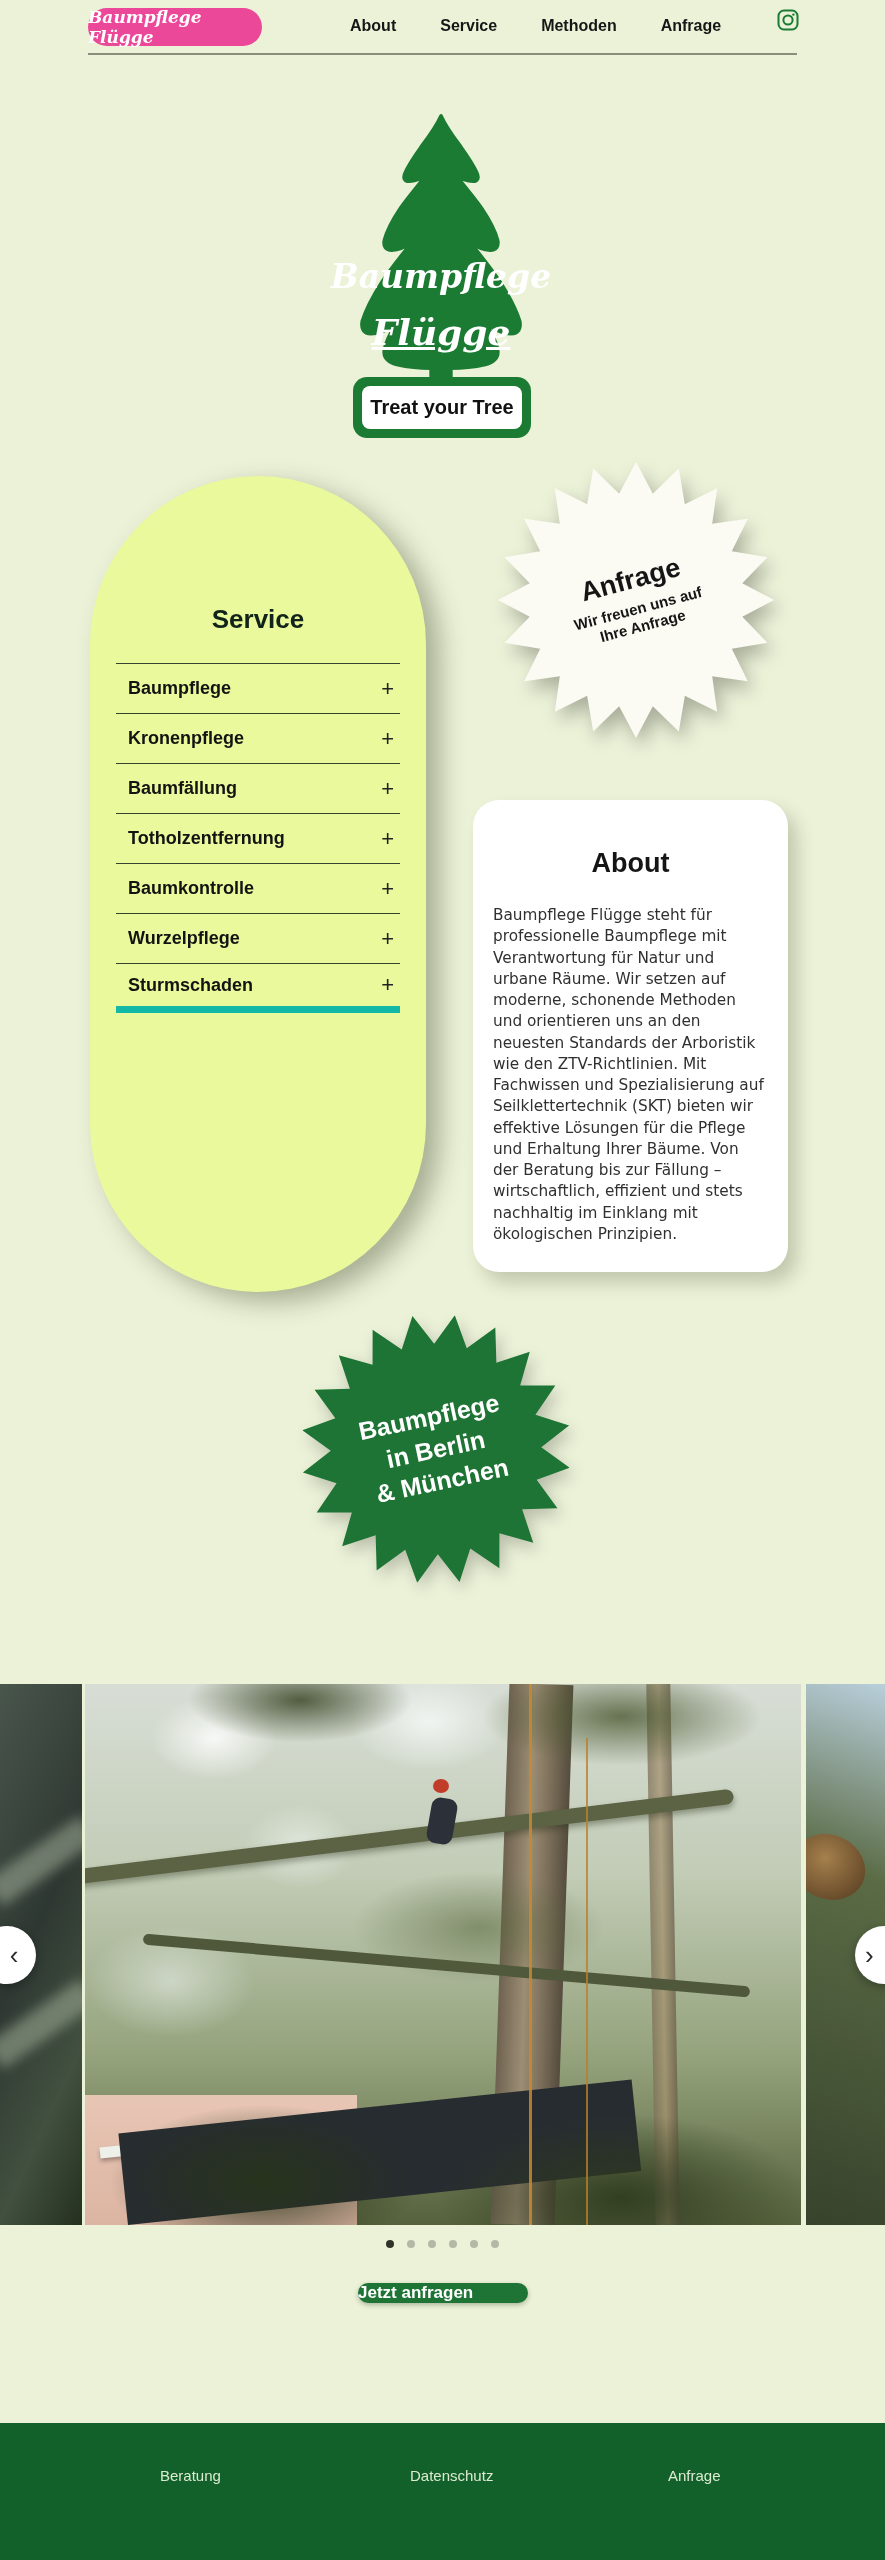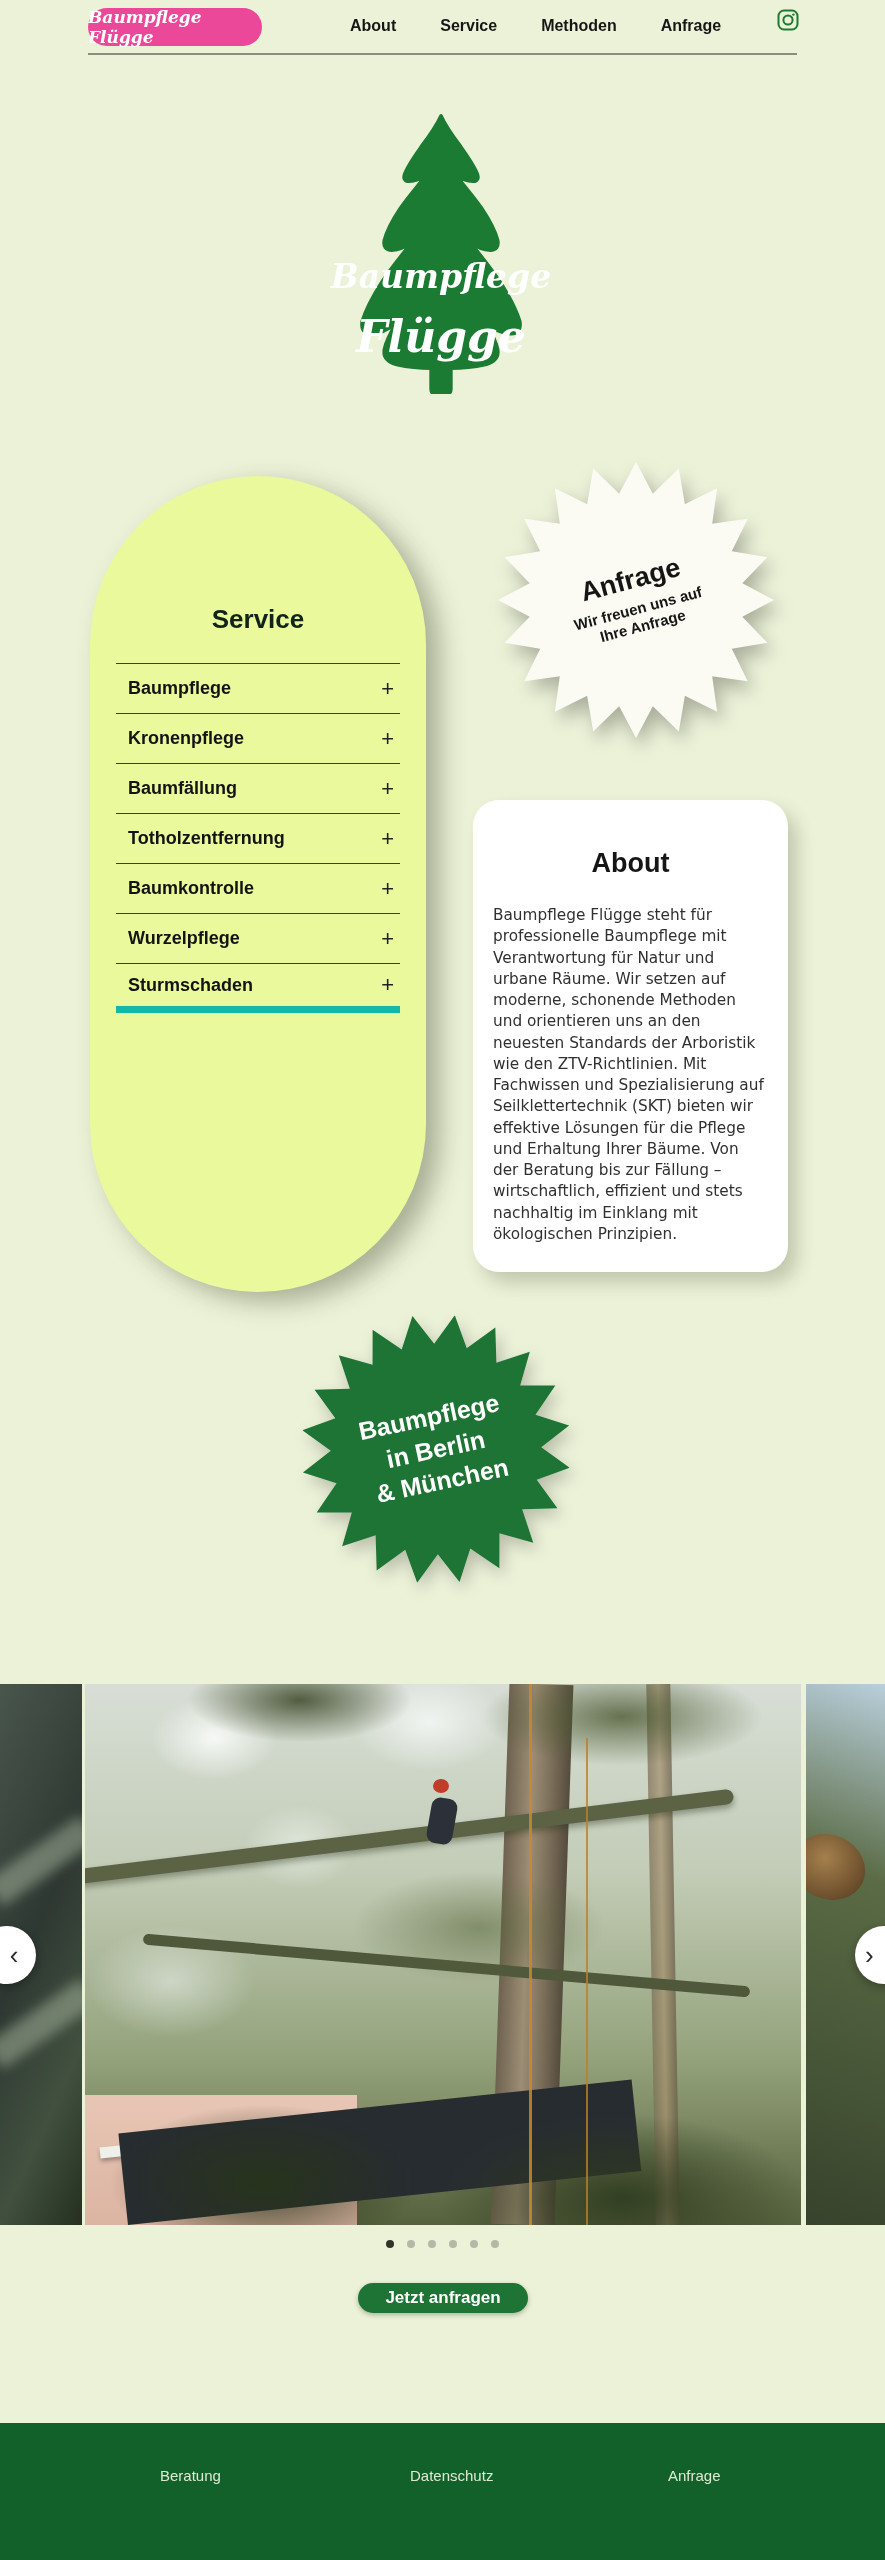--- a/index.html
+++ b/index.html
@@ -14,21 +14,21 @@
   .nav-item { font-size: 16px; font-weight: 700; color: #161616; cursor: pointer; }
   .insta { position: absolute; left: 776px; top: 8px; width: 24px; height: 24px; cursor: pointer; }
   .header-line { position: absolute; left: 88px; top: 53px; width: 709px; height: 1.5px; background: #6b6b5f; opacity: .75; }
 
   
   .tree-wrap { position: absolute; left: 318px; top: 111px; width: 246px; height: 290px; }
   .tree-wrap svg { display: block; }
   .tree-text { position: absolute; left: 0; width: 100%; text-align: center; color: #fff;
     font-family: "DejaVu Serif", serif; font-style: italic; font-weight: bold; }
   .tree-line1 { top: 146px; font-size: 33px; }
-  .tree-line2 { top: 200px; font-size: 44px; }
+  .tree-line2 { top: 200px; font-size: 36px; text-decoration: underline; }
   .treat-badge { position: absolute; left: 353px; top: 377px; width: 178px; height: 61px;
     background: #1b7b33; border-radius: 14px; padding: 9px; }
   .treat-inner { width: 100%; height: 100%; background: #fff; border-radius: 8px;
     display: flex; align-items: center; justify-content: center; font-size: 20px; font-weight: 800; color: #111; }
 
   
   .service-pill { position: absolute; left: 90px; top: 476px; width: 336px; height: 816px;
     background: #e9f99b; border-radius: 168px; box-shadow: 14px 10px 26px rgba(40,50,20,.35); }
   .service-title { padding-top: 128px; text-align: center; font-size: 26px; font-weight: 700; color: #12231a; }
   .service-desc { margin: 34px 34px 0 34px; font-family: "DejaVu Sans", sans-serif;
@@ -115,23 +115,23 @@
     background: #fff; box-shadow: 0 3px 10px rgba(0,0,0,.3); display: flex; align-items: center;
     justify-content: center; cursor: pointer; font-size: 26px; color: #2b2b2b; }
   .arrow-prev { left: -22px; padding-left: 14px; }
   .arrow-next { left: 855px; justify-content: flex-start; padding-left: 10px; }
 
   .dots { position: absolute; left: 0; top: 2240px; width: 885px; display: flex;
     justify-content: center; gap: 13px; }
   .dot { width: 8px; height: 8px; border-radius: 50%; background: #b4b8a6; cursor: pointer; }
   .dot.active { background: #2f3428; }
 
-  .cta-btn { position: absolute; left: 358px; top: 2283px; width: 170px; height: 30px;
+  .cta-btn { position: absolute; left: 358px; top: 2283px; width: 170px; height: 20px;
     border-radius: 18px; background: #1d7434; color: #fff; font-size: 17px; font-weight: 700;
-    display: flex; align-items: center; justify-content: center; cursor: pointer;
+    display: flex; align-items: center; cursor: pointer;
     box-shadow: 0 2px 5px rgba(20,40,15,.3); }
 
   
   .footer { position: absolute; left: 0; top: 2423px; width: 885px; height: 137px; background: #12602a; }
   .footer-link { position: absolute; top: 44px; font-size: 15px; color: #dcead2; cursor: pointer; }
   .fl-1 { left: 160px; } .fl-2 { left: 410px; } .fl-3 { left: 668px; }
 </style>
 </head>
 <body>
 
@@ -166,20 +166,23 @@
         L92,226 Q92,230 96,230 L104,230 Q108,230 108,226 L108,209
         C115,209 127,208 136,206 C143,204 147,200 146,194 C145,188 141,180 136,172
         C142,177 150,181 157,181 C163,181 165,177 164,171 C161,161 155,150 148,139
         C140,127 131,116 123,106 C128,110 134,113 140,113 C145,113 147,110 146,105
         C144,97 139,88 133,79 C126,69 118,60 112,52 C116,55 121,57 126,57 C130,57 131,54 129,50
         C126,43 121,36 116,29 C110,21 104,13 100,4 Z"></path>
     </svg>
     <div class="tree-text tree-line1">Baumpflege</div>
     <div class="tree-text tree-line2">Flügge</div>
   </div>
+  <div class="treat-badge">
+    <div class="treat-inner">Treat your Tree</div>
+  </div>
 
   <section class="service-pill">
     <h2 class="service-title">Service</h2>
     <div class="accordion">
       <div class="acc-row">
         <span class="acc-label">Baumpflege</span>
         <span class="acc-plus">+</span>
       </div>
       <div class="acc-row">
         <span class="acc-label">Kronenpflege</span>

